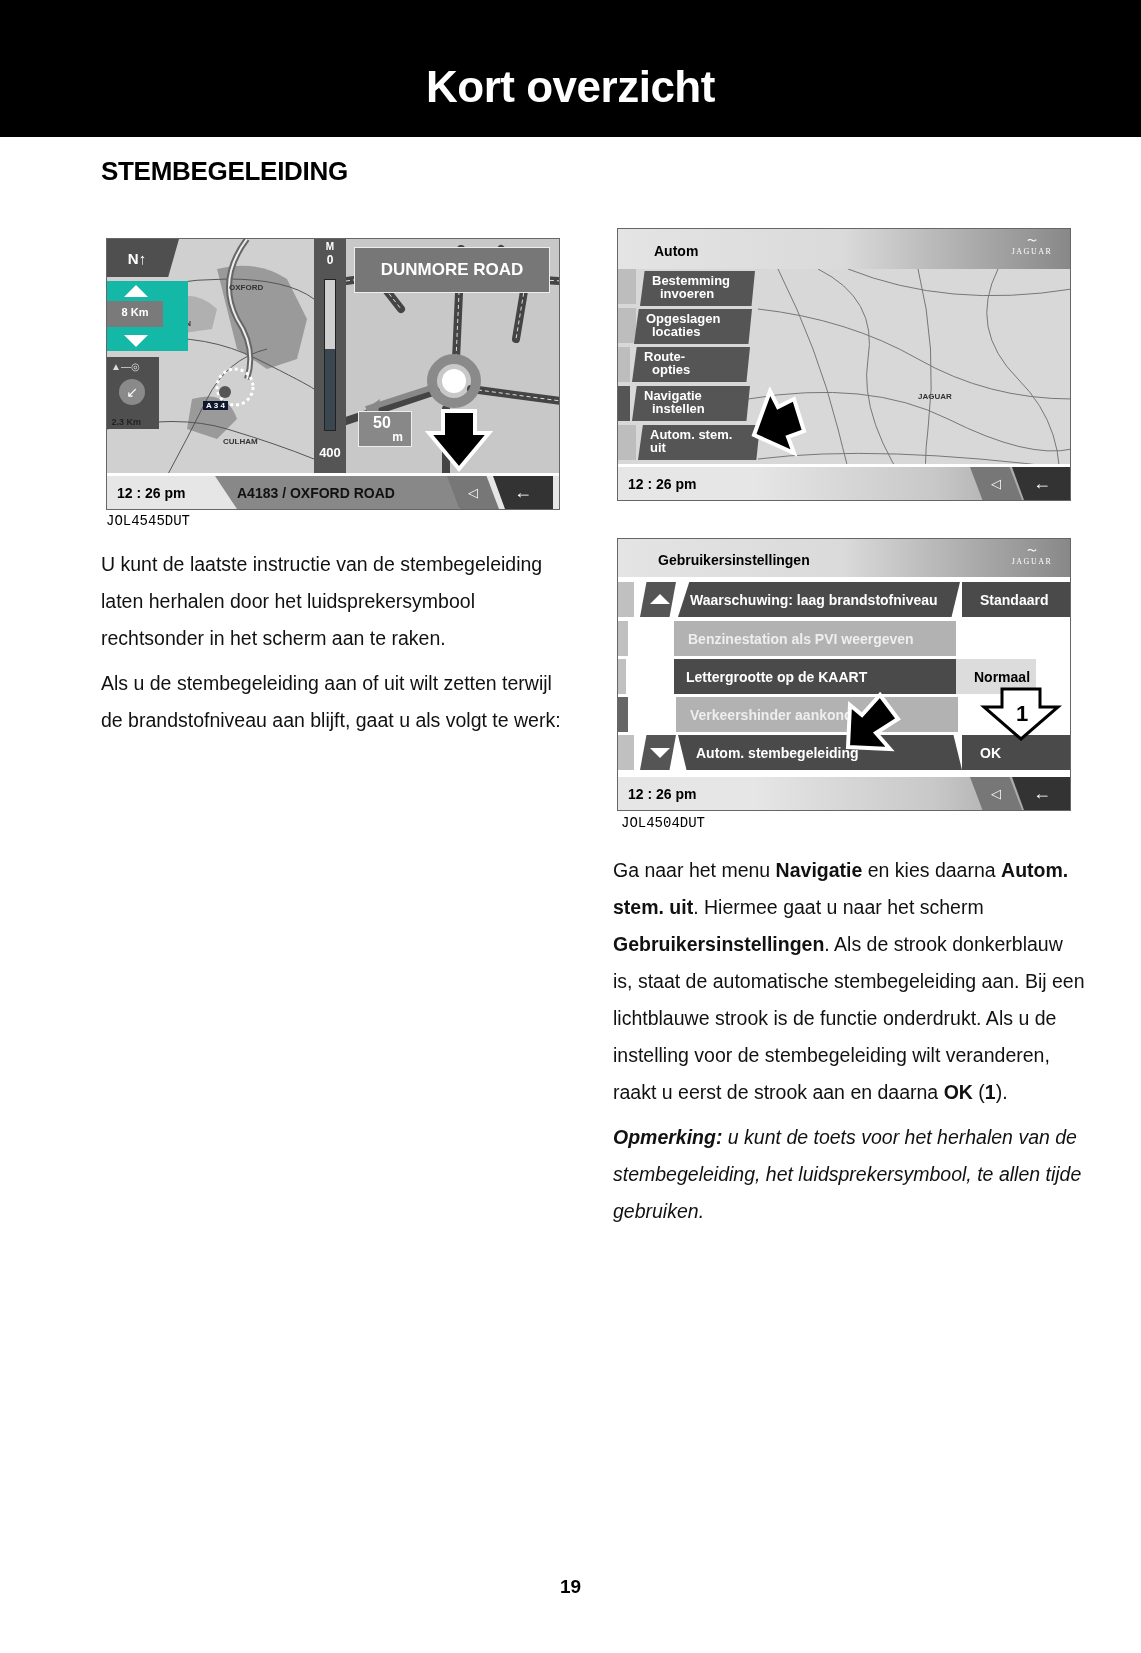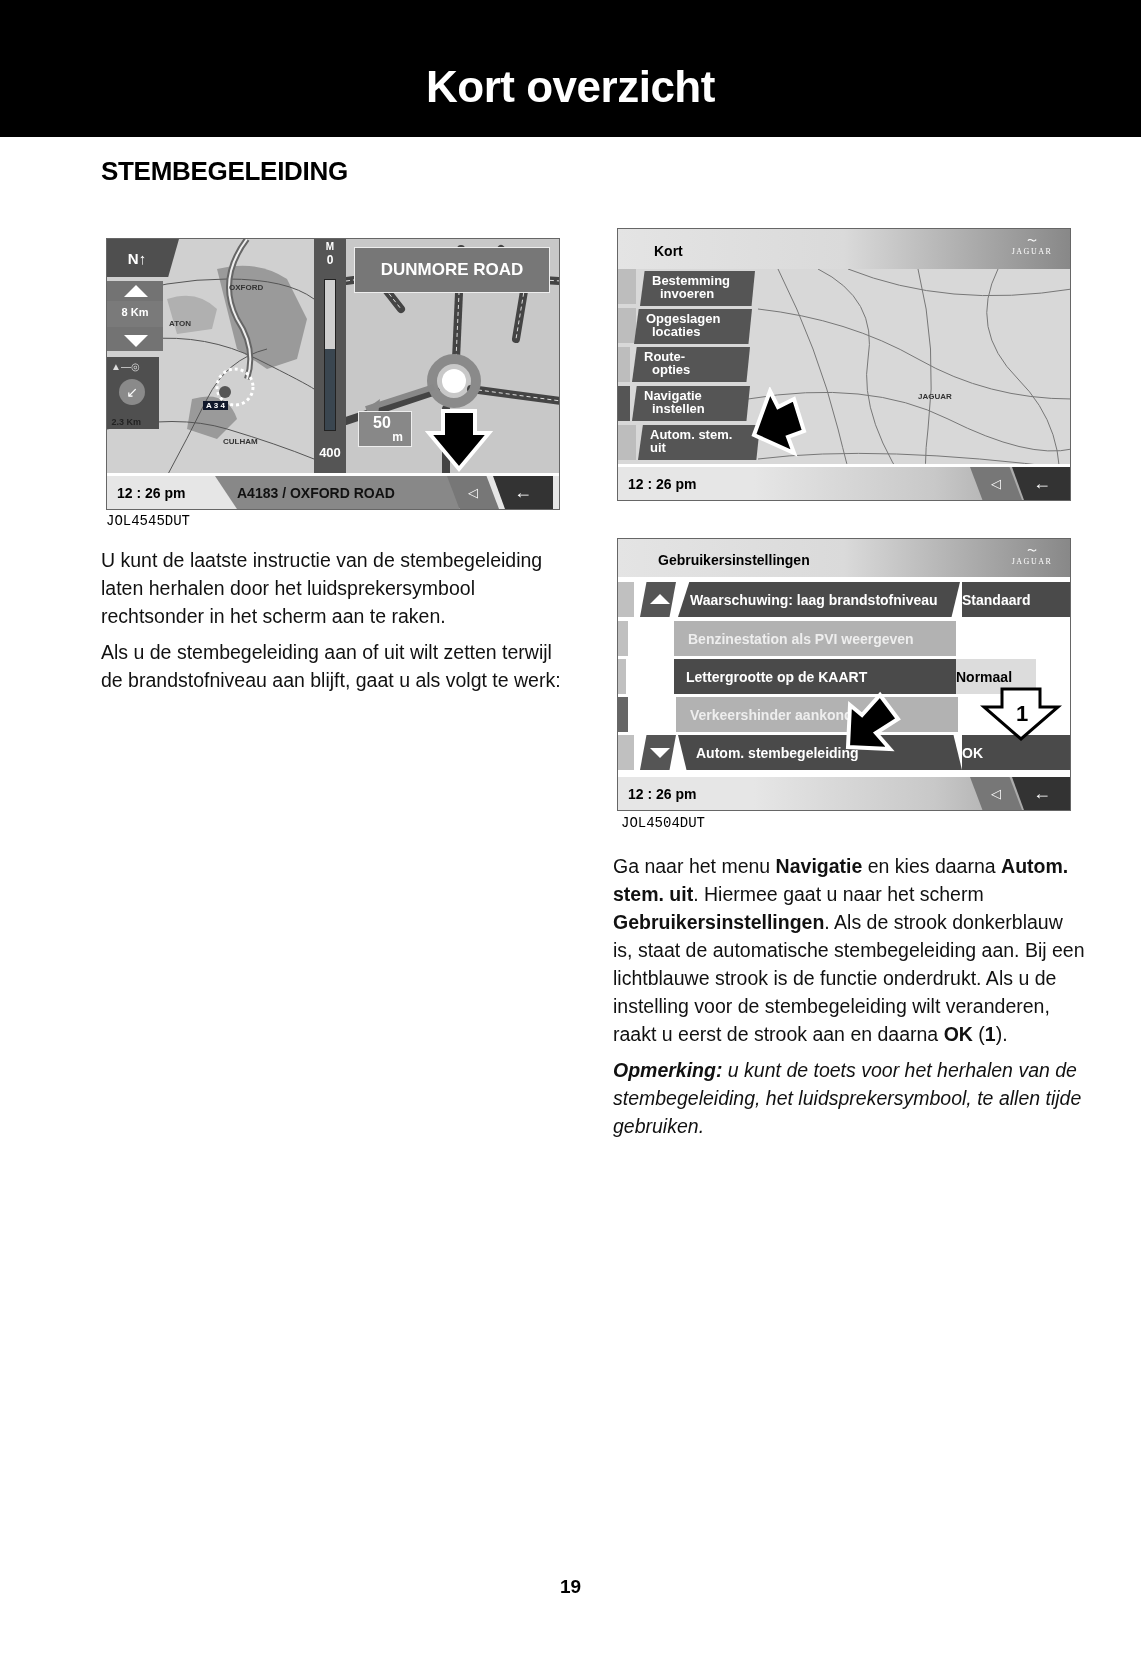--- a/index.html
+++ b/index.html
@@ -14,21 +14,21 @@
 
   .screen { position: absolute; border: 1px solid #666; overflow: hidden; background: #ccc; }
   .caption { position: absolute; font-size: 14px; color: #000; font-family: Liberation Mono, monospace; }
 
   
   #s1 { left: 106px; top: 238px; width: 454px; height: 272px; background: #d4d4d4; }
   .s1-map { position: absolute; left: 0; top: 0; width: 207px; height: 293px; background: #d0d0d0; }
   .s1-north { position: absolute; left: 0; top: 0; width: 72px; height: 38px; background: #4f4f4f;
     clip-path: polygon(0 0, 100% 0, 85% 100%, 0 100%); color: #fff; font-weight: bold; font-size: 15px;
     display: flex; align-items: center; justify-content: center; padding-right: 12px; }
-  .s1-zoom { position: absolute; left: 0; top: 42px; width: 56px; height: 70px; background: #737373; }
+  .s1-zoom { position: absolute; left: 0; top: 42px; width: 81px; height: 70px; background: #14b8a6; }
   .s1-zoom .up { position: absolute; left: 17px; top: 4px; width: 0; height: 0; border-left: 12px solid transparent;
     border-right: 12px solid transparent; border-bottom: 12px solid #fff; }
   .s1-zoom .scale { position: absolute; left: 0; top: 20px; width: 56px; height: 26px; background: #7a7a7a;
     color: #fff; font-size: 11px; font-weight: bold; text-align: center; line-height: 22px; }
   .s1-zoom .down { position: absolute; left: 17px; top: 54px; width: 0; height: 0; border-left: 12px solid transparent;
     border-right: 12px solid transparent; border-top: 12px solid #fff; }
   .s1-guide { position: absolute; left: 0; top: 118px; width: 52px; height: 72px; background: #4f4f4f; }
   .s1-guide .icons { position: absolute; left: 4px; top: 4px; font-size: 10px; color: #ddd; }
   .s1-guide .circle { position: absolute; left: 12px; top: 22px; width: 26px; height: 26px; border-radius: 50%;
     background: #8a8a8a; color: #fff; font-size: 14px; text-align: center; line-height: 26px; }
@@ -80,23 +80,23 @@
   #s3 { left: 617px; top: 538px; width: 454px; height: 273px; background: #fff; }
   .s3-row { position: absolute; height: 35px; font-weight: bold; font-size: 14px; color: #fff;
     display: flex; align-items: center; padding-left: 14px; }
   .dark { background: #4a4a4a; }
   .light { background: #b2b2b2; color: #eee; }
   .s3-side { position: absolute; left: 0; width: 16px; height: 35px; background: #c0c0c0; }
   .s3-arrow { position: absolute; left: 22px; width: 36px; height: 35px; background: #555;
     clip-path: polygon(18% 0, 100% 0, 82% 100%, 0 100%); }
   .tri-up { position: absolute; left: 10px; top: 12px; border-left: 10px solid transparent; border-right: 10px solid transparent; border-bottom: 10px solid #fff; }
   .tri-down { position: absolute; left: 10px; top: 13px; border-left: 10px solid transparent; border-right: 10px solid transparent; border-top: 10px solid #fff; }
-  .s3-value { position: absolute; font-weight: bold; font-size: 14px; display: flex; align-items: center; padding-left: 0; height: 35px; }
-
-  .body-text { position: absolute; font-size: 19.5px; line-height: 28px; color: #111; }
+  .s3-value { position: absolute; font-weight: bold; font-size: 14px; display: flex; align-items: center; padding-left: 18px; height: 35px; }
+
+  .body-text { position: absolute; font-size: 19.5px; line-height: 37px; color: #111; }
   .body-text p { margin-bottom: 8px; }
   .note { font-style: italic; }
   .page-number { position: absolute; left: 0; right: 0; top: 1576px; text-align: center; font-size: 19px; font-weight: bold; }
 </style>
 </head>
 <body>
 
 <div class="header-bar">
   <div class="header-title">Kort overzicht</div>
 </div>
@@ -195,21 +195,21 @@
       <path d="M140 80 Q230 90 300 130 T454 170"></path>
       <path d="M130 170 Q250 150 330 190 T454 220"></path>
       <path d="M300 40 Q320 120 310 200 T330 273"></path>
       <path d="M380 40 Q350 100 400 150 T440 273"></path>
       <path d="M200 40 Q260 70 250 130 T300 273"></path>
       <path d="M230 40 Q330 80 454 60"></path>
       <path d="M140 230 Q260 215 454 240"></path>
     </g>
   </svg>
   <div class="s-header">
-    <div class="title">Kort</div>
+    <div class="title">Autom</div>
     <div class="jaguar">
       <div class="cat">〜</div>
       <div class="word">JAGUAR</div>
     </div>
   </div>
   <div class="s2-menu">
     <div class="s2-item-side" style="top:0"></div>
     <div class="s2-item" style="top:2px;left:22px;width:115px">
       <div>Bestemming</div>
       <div style="padding-left:8px">invoeren</div>

